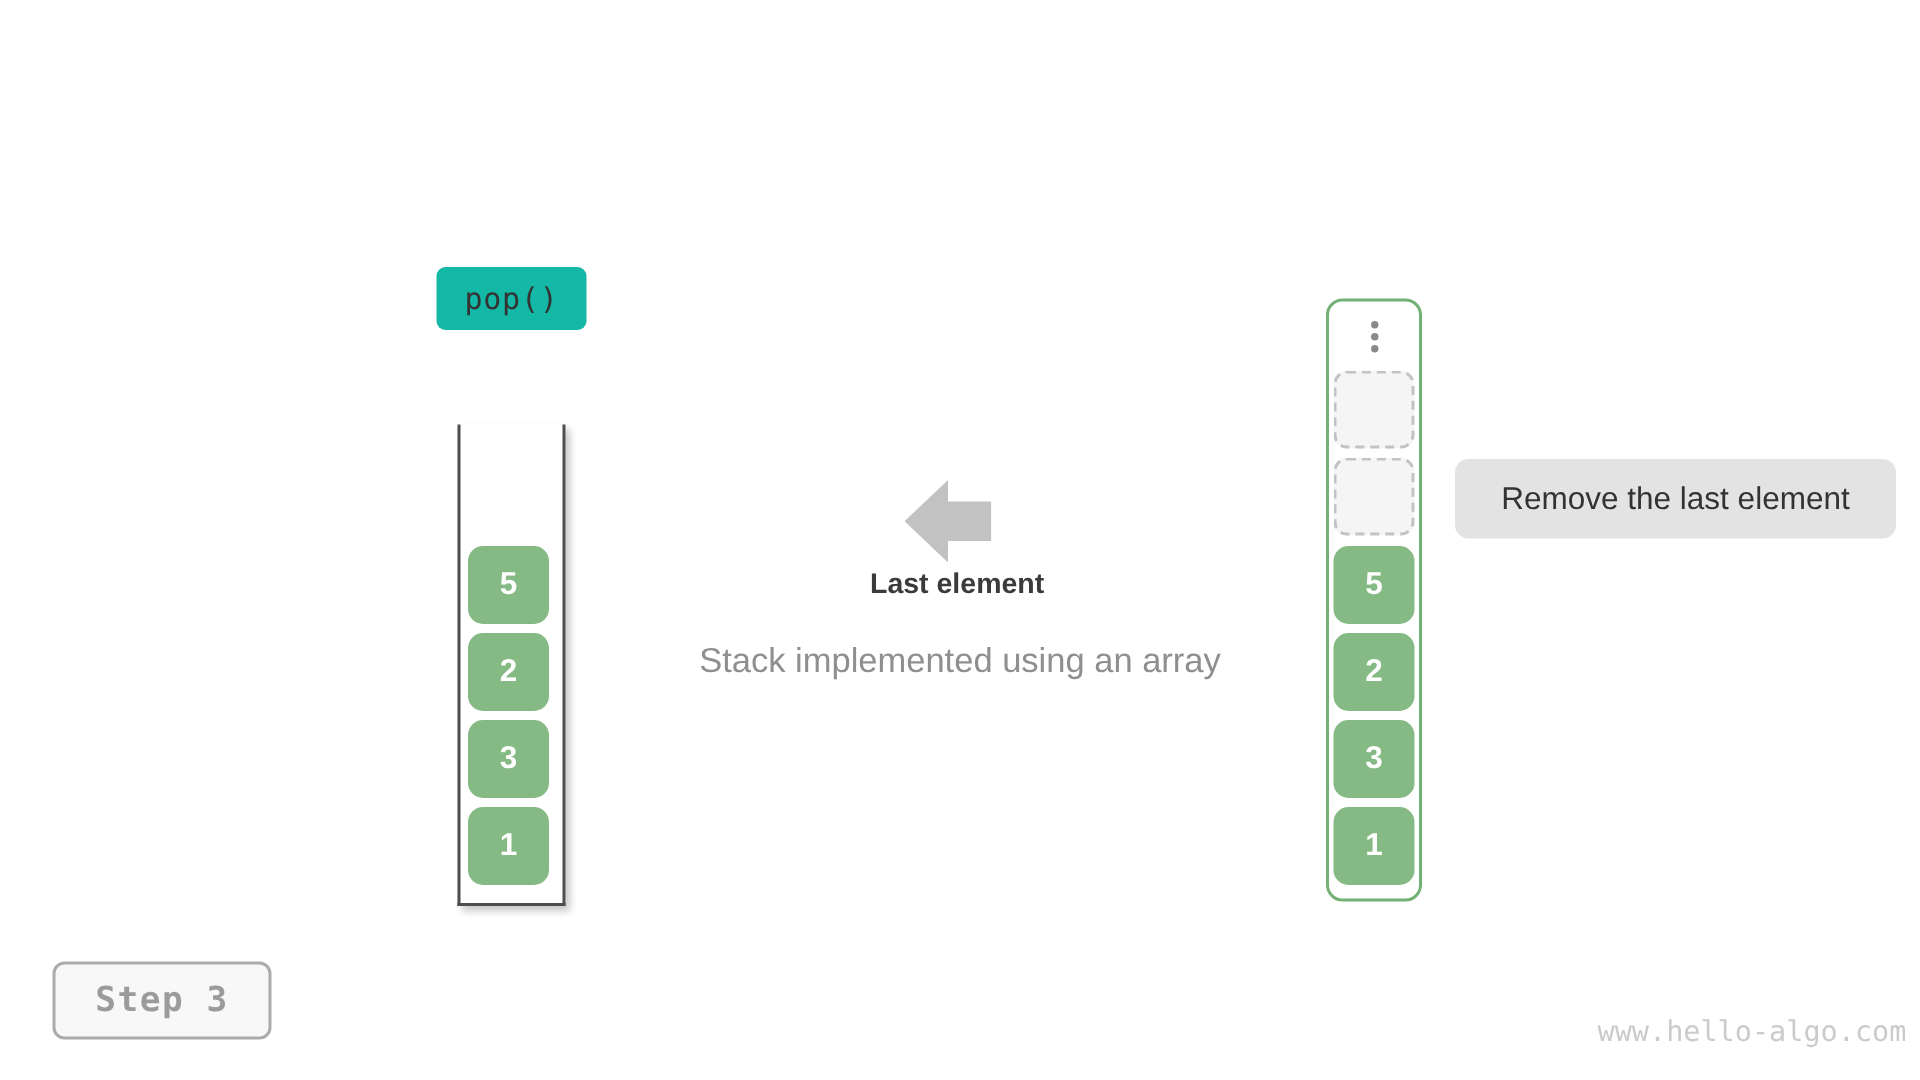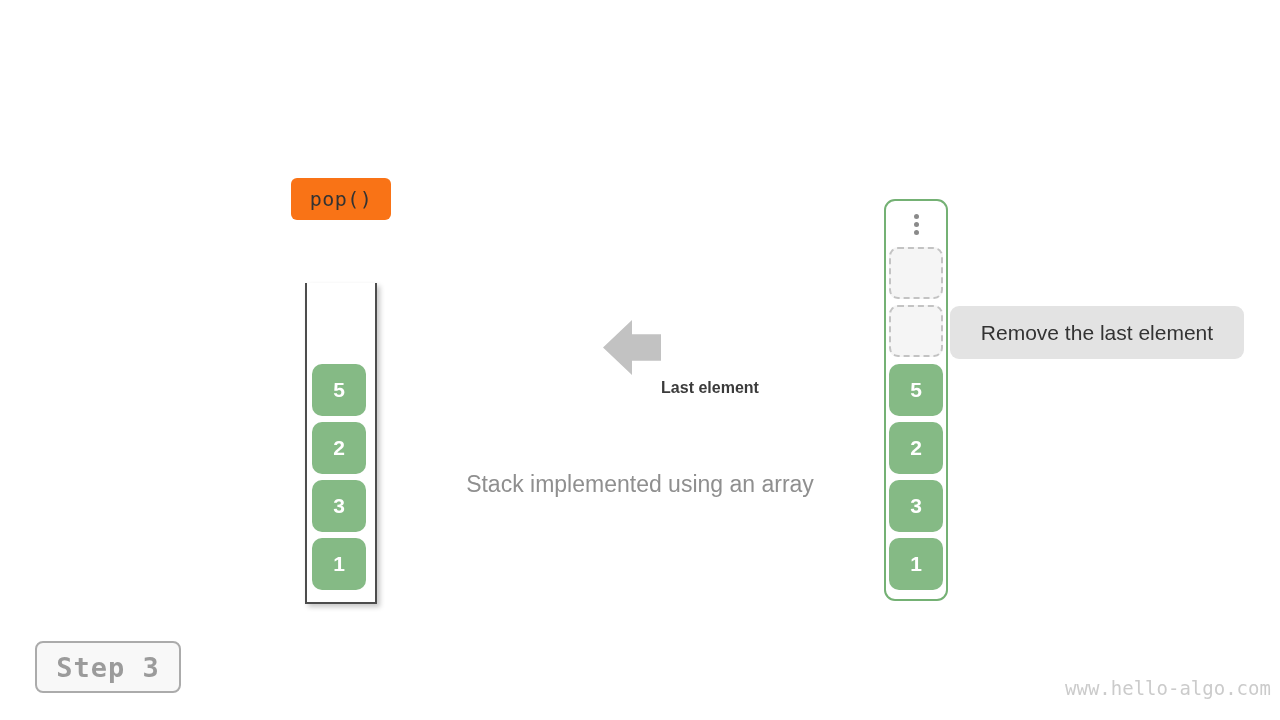--- a/index.html
+++ b/index.html
@@ -1,63 +1,63 @@
 <!DOCTYPE html>
 <html><head>
 <meta charset="utf-8">
 <style>
   html,body{margin:0;padding:0;background:#ffffff;}
   #canvas{position:relative;width:1280px;height:720px;background:#ffffff;overflow:hidden;
           font-family:"Liberation Sans", sans-serif;}
 
   
   .pop-badge{position:absolute;left:291px;top:178px;width:100px;height:42px;
-    background:#f97316;border-radius:6px;display:flex;align-items:center;justify-content:center;
+    background:#14b8a6;border-radius:6px;display:flex;align-items:center;justify-content:center;
     font-family:"DejaVu Sans Mono", monospace;font-size:20px;color:#333333;letter-spacing:0.5px;}
 
   
   .left-stack{position:absolute;left:305px;top:283px;width:68px;height:319px;
     border-left:2px solid #4d4d4d;border-right:2px solid #4d4d4d;border-bottom:2px solid #4d4d4d;
     background:#ffffff;box-shadow:3px 3px 5px rgba(0,0,0,0.22);}
   .left-stack .cell{position:absolute;left:5px;width:54px;height:52px;}
 
   
   .cell{background:#85ba85;border-radius:10px;display:flex;align-items:center;justify-content:center;
     color:#ffffff;font-weight:bold;font-size:21px;}
 
   
   .arrow{position:absolute;left:603px;top:320px;width:58px;height:55px;background:#c2c2c2;
     clip-path:polygon(0% 50%,50% 0%,50% 26%,100% 26%,100% 74%,50% 74%,50% 100%);}
 
   
-  .last-label{position:absolute;top:379px;right:420px;width:300px;text-align:center;
-    font-size:16px;font-weight:bold;color:#3b3b3b;}
+  .last-label{position:absolute;top:379px;right:400px;width:300px;text-align:left;
+    font-size:19px;font-weight:bold;color:#3b3b3b;}
   .first-label{position:absolute;top:554px;right:425px;width:300px;text-align:right;
     font-size:21px;font-weight:bold;color:#3b3b3b;}
   .caption{position:absolute;left:440px;top:427px;width:400px;text-align:center;
-    font-size:23px;color:#8f8f8f;margin-top:44px;}
+    font-size:23px;color:#8f8f8f;}
 
   
   .right-array{position:absolute;left:884px;top:199px;width:64px;height:402px;
     border:2px solid #74b174;border-radius:11px;background:#ffffff;box-sizing:border-box;}
   .right-array .slot,.right-array .cell{position:absolute;left:3px;width:54px;height:52px;box-sizing:border-box;}
   .slot{border:2px dashed #c3c3c3;border-radius:9px;background:#f5f5f5;}
   .dots{position:absolute;left:0;top:11px;width:100%;display:flex;flex-direction:column;align-items:center;}
   .dots span{width:5px;height:5px;border-radius:50%;background:#8a8a8a;margin:1.5px 0;}
 
   
-  .remove-badge{position:absolute;left:950px;top:306px;width:294px;height:53px;
+  .remove-badge{position:absolute;left:970px;top:306px;width:294px;height:53px;
     background:#e3e3e3;border-radius:9px;display:flex;align-items:center;justify-content:center;
     font-size:21px;color:#333333;}
 
   
   .step-button{position:absolute;left:35px;top:641px;width:146px;height:52px;box-sizing:border-box;
     background:#f8f8f8;border:2px solid #ababab;border-radius:8px;
     display:flex;align-items:center;justify-content:center;
-    font-family:"DejaVu Sans Mono", monospace;font-weight:bold;font-size:27px;color:#9b9b9b;letter-spacing:1px;}
+    font-family:"DejaVu Sans Mono", monospace;font-weight:bold;font-size:23px;color:#9b9b9b;letter-spacing:1px;}
 
   
   .watermark{position:absolute;left:1065px;top:677px;
     font-family:"DejaVu Sans Mono", monospace;font-size:19px;color:#cbcbcb;}
 </style>
 </head>
 <body>
 
 <div id="canvas">
 

